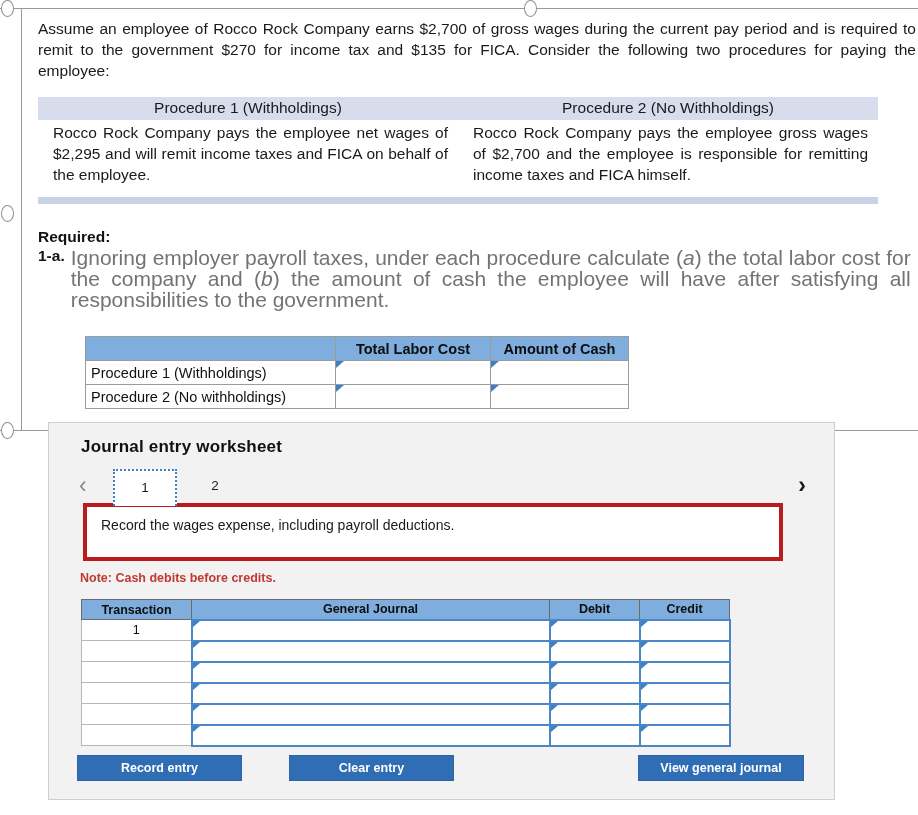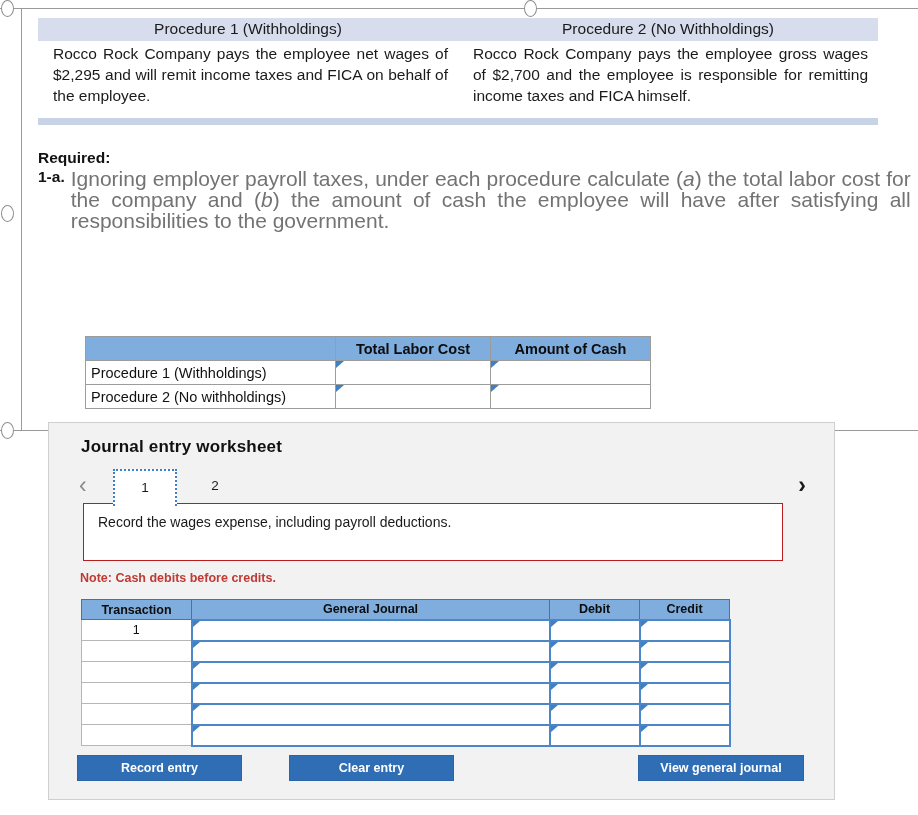--- a/index.html
+++ b/index.html
@@ -206,21 +206,21 @@
     background: transparent;
     border: none;
   }
 
   
   .promptbox {
     position: absolute;
     left: 34px; top: 80px;
     width: 700px; height: 58px;
     background: #ffffff;
-    border: 1px solid #b91c1c;
+    border: 4px solid #b91c1c;
     z-index: 1;
   }
   .prompttext {
     position: absolute;
     left: 14px; top: 10px;
     font-size: 14px;
     color: #1a1a1a;
   }
   .note {
     position: absolute;
@@ -303,20 +303,21 @@
   <div class="split-v" style="height:422px;"></div>
 
   <div class="handle" style="left:1px;  top:0px;"></div>
   <div class="handle" style="left:524px;top:0px;"></div>
   <div class="handle" style="left:1px;  top:205px;"></div>
   <div class="handle" style="left:1px;  top:422px;"></div>
   <div class="handle" style="left:524px;top:422px;"></div>
 
   <div class="qbody">
 
+    <p class="intro">Assume an employee of Rocco Rock Company earns $2,700 of gross wages during the current pay period and is required to remit to the government $270 for income tax and $135 for FICA. Consider the following two procedures for paying the employee:</p>
 
     <table class="proc">
       <tbody>
           <tr>
         <th>Procedure 1 (Withholdings)</th>
         <th>Procedure 2 (No Withholdings)</th>
       </tr>
       <tr>
         <td>Rocco Rock Company pays the employee net wages of $2,295 and will remit income taxes and FICA on behalf of the employee.</td>
         <td>Rocco Rock Company pays the employee gross wages of $2,700 and the employee is responsible for remitting income taxes and FICA himself.</td>
@@ -333,21 +334,21 @@
       </div>
     </div>
   </div>
 
   <div class="answer-wrap">
     <table class="ans">
       <tbody>
           <tr>
         <th class="blank" style="width:250px;"></th>
         <th style="width:155px;">Total Labor Cost</th>
-        <th style="width:160px;">Amount of Cash</th>
+        <th style="width:138px;">Amount of Cash</th>
       </tr>
       <tr>
         <td class="rowlabel">Procedure 1 (Withholdings)</td>
         <td class="inputcell"></td>
         <td class="inputcell"></td>
       </tr>
       <tr>
         <td class="rowlabel">Procedure 2 (No withholdings)</td>
         <td class="inputcell"></td>
         <td class="inputcell"></td>

